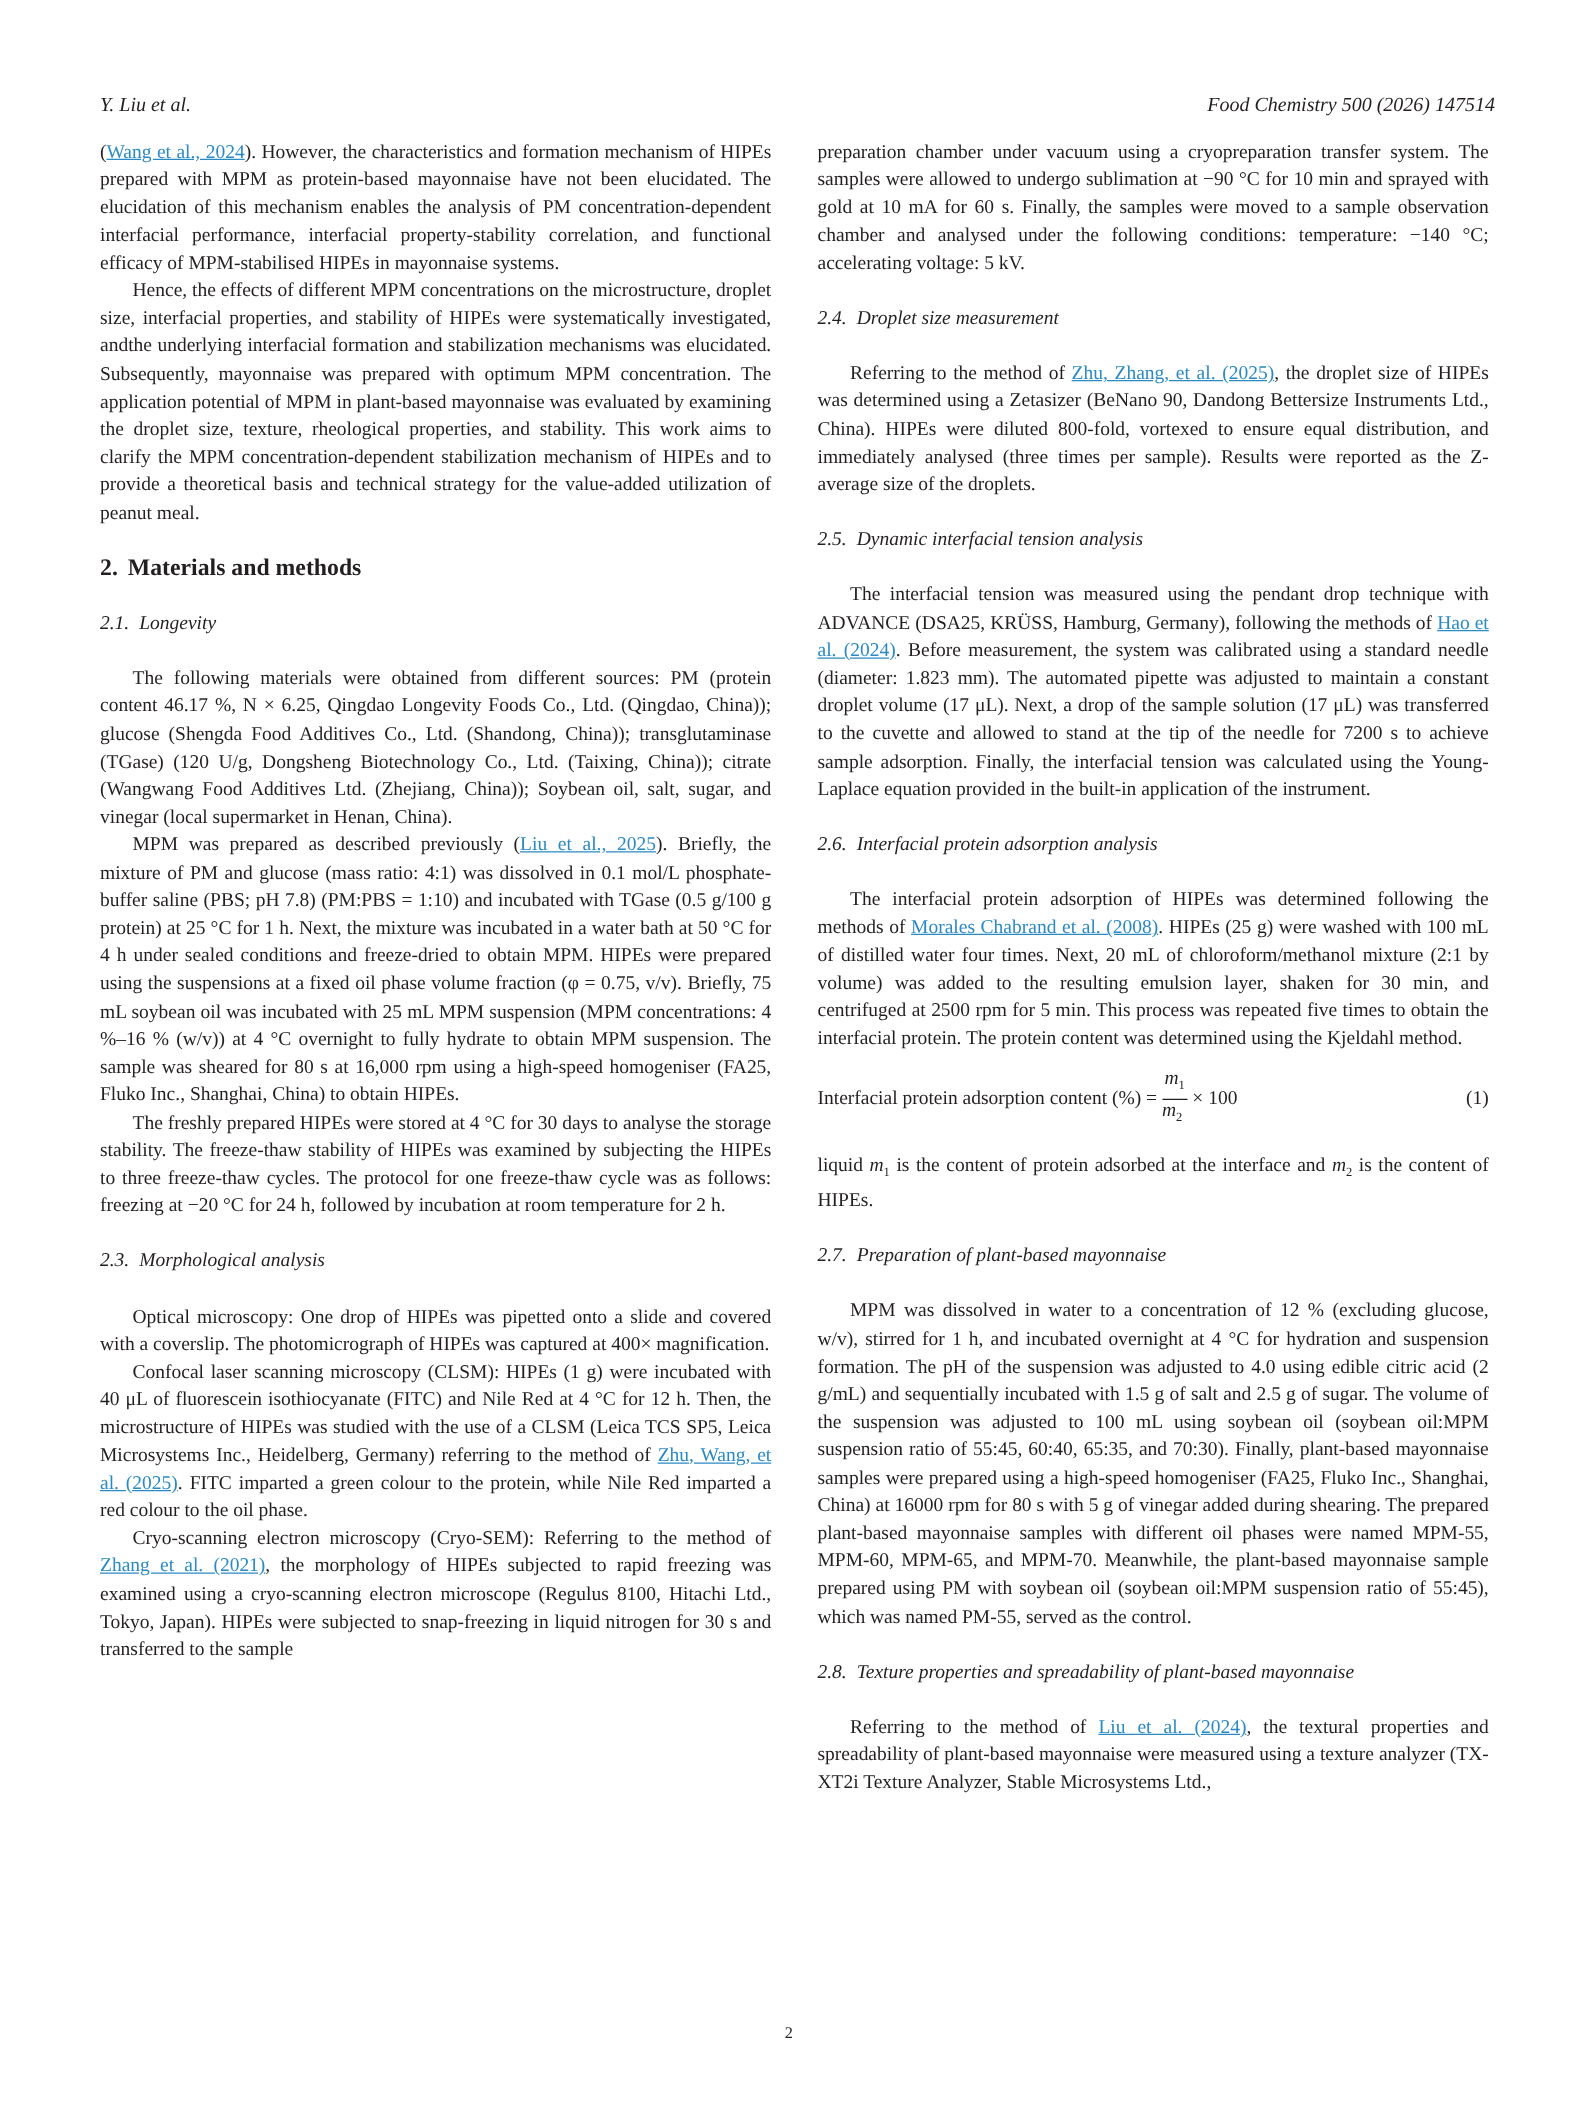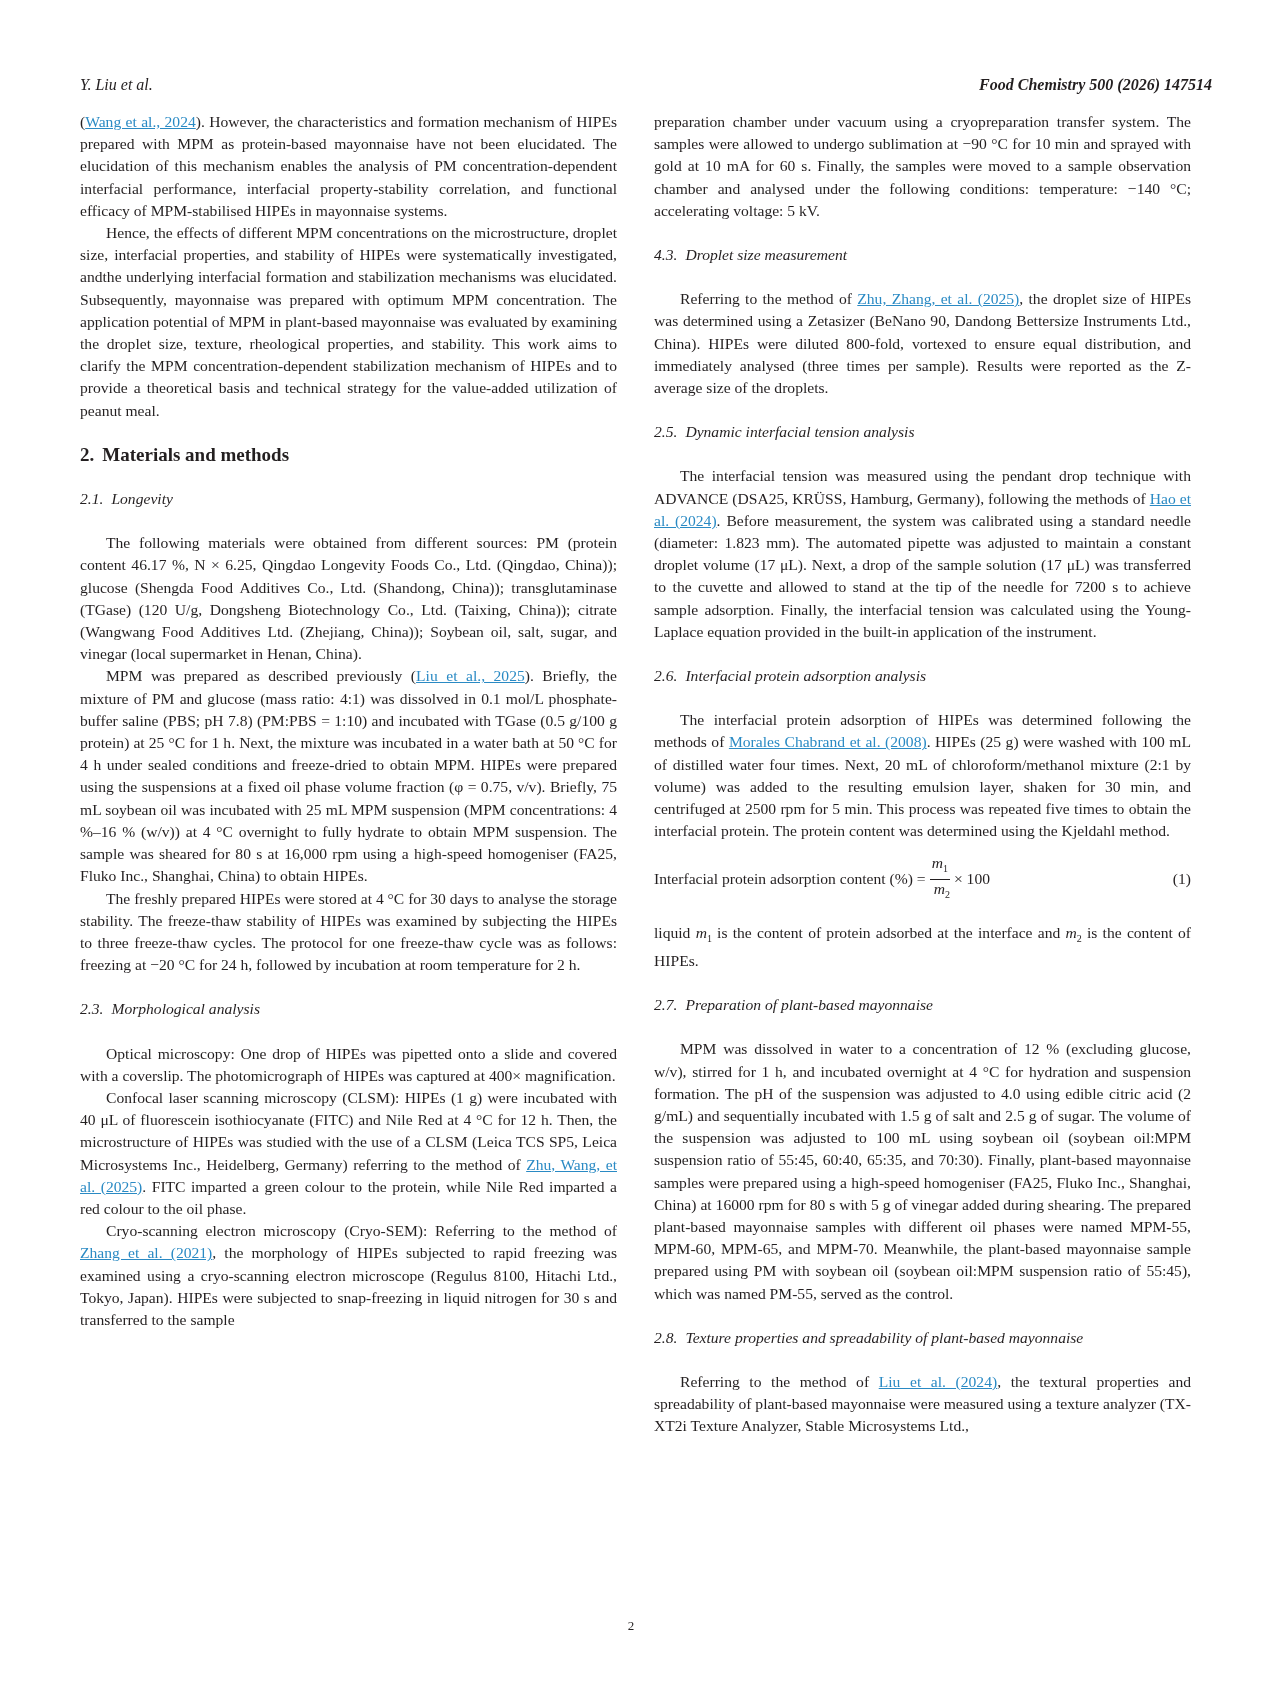--- a/index.html
+++ b/index.html
@@ -5,41 +5,41 @@
   html, body { margin: 0; padding: 0; background: #ffffff; }
   body {
     width: 1262px; height: 1683px; position: relative; overflow: hidden;
     font-family: "Liberation Serif", "DejaVu Serif", serif;
     color: #231f20;
   }
   .running-head {
     position: absolute; top: 76px; font-style: italic; font-size: 16px;
   }
   .rh-left { left: 80px; }
-  .rh-right { right: 50px; font-weight: bold; }
+  .rh-right { right: 66px; }
   .col {
     position: absolute; top: 111px; width: 537px;
     font-size: 15.6px; line-height: 22.2px; text-align: justify;
     hyphens: auto;
   }
   .col-left { left: 80px; }
   .col-right { left: 654px; }
   p { margin: 0; }
   p.indent { text-indent: 26px; }
   .link { color: #2a8ac4; text-decoration: underline; }
   .h1 { font-weight: bold; font-size: 19px; margin: 22px 0 22px 0; }
   .h1 .num { margin-right: 8px; }
   .h2 { font-style: italic; font-size: 15.6px; margin: 22px 0 22px 0; }
   .h2 .num { margin-right: 8px; }
   .equation {
     display: flex; align-items: center; justify-content: space-between;
     margin: 12px 0 18px 0;
   }
   .eq-left { display: flex; align-items: center; }
-  .frac { display: inline-flex; flex-direction: column; align-items: flex-end; margin: 0 4px; font-style: italic; line-height: 18px; }
+  .frac { display: inline-flex; flex-direction: column; align-items: flex-start; margin: 0 4px; font-style: italic; line-height: 18px; }
   .frac .top { border-bottom: 1px solid #231f20; padding: 0 2px; }
   .frac sub, .var sub { font-style: normal; font-size: 10px; }
   .var { font-style: italic; }
   .page-number {
     position: absolute; top: 1618px; left: 0; width: 1262px; text-align: center; font-size: 13px;
   }
 </style>
 </head>
 <body>
 
@@ -60,21 +60,21 @@
 
   <div class="h2"><span class="num">2.3.</span><span>Morphological analysis</span></div>
   <p class="indent">Optical microscopy: One drop of HIPEs was pipetted onto a slide and covered with a coverslip. The photomicrograph of HIPEs was captured at 400× magnification.</p>
   <p class="indent"><span>Confocal laser scanning microscopy (CLSM): HIPEs (1 g) were incubated with 40 μL of fluorescein isothiocyanate (FITC) and Nile Red at 4 °C for 12 h. Then, the microstructure of HIPEs was studied with the use of a CLSM (Leica TCS SP5, Leica Microsystems Inc., Heidelberg, Germany) referring to the method of </span><a class="link">Zhu, Wang, et al. (2025)</a><span>. FITC imparted a green colour to the protein, while Nile Red imparted a red colour to the oil phase.</span></p>
   <p class="indent"><span>Cryo-scanning electron microscopy (Cryo-SEM): Referring to the method of </span><a class="link">Zhang et al. (2021)</a><span>, the morphology of HIPEs subjected to rapid freezing was examined using a cryo-scanning electron microscope (Regulus 8100, Hitachi Ltd., Tokyo, Japan). HIPEs were subjected to snap-freezing in liquid nitrogen for 30 s and transferred to the sample</span></p>
 </div>
 
 <div class="col col-right">
   <p>preparation chamber under vacuum using a cryopreparation transfer system. The samples were allowed to undergo sublimation at −90 °C for 10 min and sprayed with gold at 10 mA for 60 s. Finally, the samples were moved to a sample observation chamber and analysed under the following conditions: temperature: −140 °C; accelerating voltage: 5 kV.</p>
 
-  <div class="h2"><span class="num">4.3.</span><span>Droplet size measurement</span></div>
+  <div class="h2"><span class="num">2.4.</span><span>Droplet size measurement</span></div>
   <p class="indent"><span>Referring to the method of </span><a class="link">Zhu, Zhang, et al. (2025)</a><span>, the droplet size of HIPEs was determined using a Zetasizer (BeNano 90, Dandong Bettersize Instruments Ltd., China). HIPEs were diluted 800-fold, vortexed to ensure equal distribution, and immediately analysed (three times per sample). Results were reported as the Z-average size of the droplets.</span></p>
 
   <div class="h2"><span class="num">2.5.</span><span>Dynamic interfacial tension analysis</span></div>
   <p class="indent"><span>The interfacial tension was measured using the pendant drop technique with ADVANCE (DSA25, KRÜSS, Hamburg, Germany), following the methods of </span><a class="link">Hao et al. (2024)</a><span>. Before measurement, the system was calibrated using a standard needle (diameter: 1.823 mm). The automated pipette was adjusted to maintain a constant droplet volume (17 μL). Next, a drop of the sample solution (17 μL) was transferred to the cuvette and allowed to stand at the tip of the needle for 7200 s to achieve sample adsorption. Finally, the interfacial tension was calculated using the Young-Laplace equation provided in the built-in application of the instrument.</span></p>
 
   <div class="h2"><span class="num">2.6.</span><span>Interfacial protein adsorption analysis</span></div>
   <p class="indent"><span>The interfacial protein adsorption of HIPEs was determined following the methods of </span><a class="link">Morales Chabrand et al. (2008)</a><span>. HIPEs (25 g) were washed with 100 mL of distilled water four times. Next, 20 mL of chloroform/methanol mixture (2:1 by volume) was added to the resulting emulsion layer, shaken for 30 min, and centrifuged at 2500 rpm for 5 min. This process was repeated five times to obtain the interfacial protein. The protein content was determined using the Kjeldahl method.</span></p>
 
   <div class="equation">
     <div class="eq-left">

